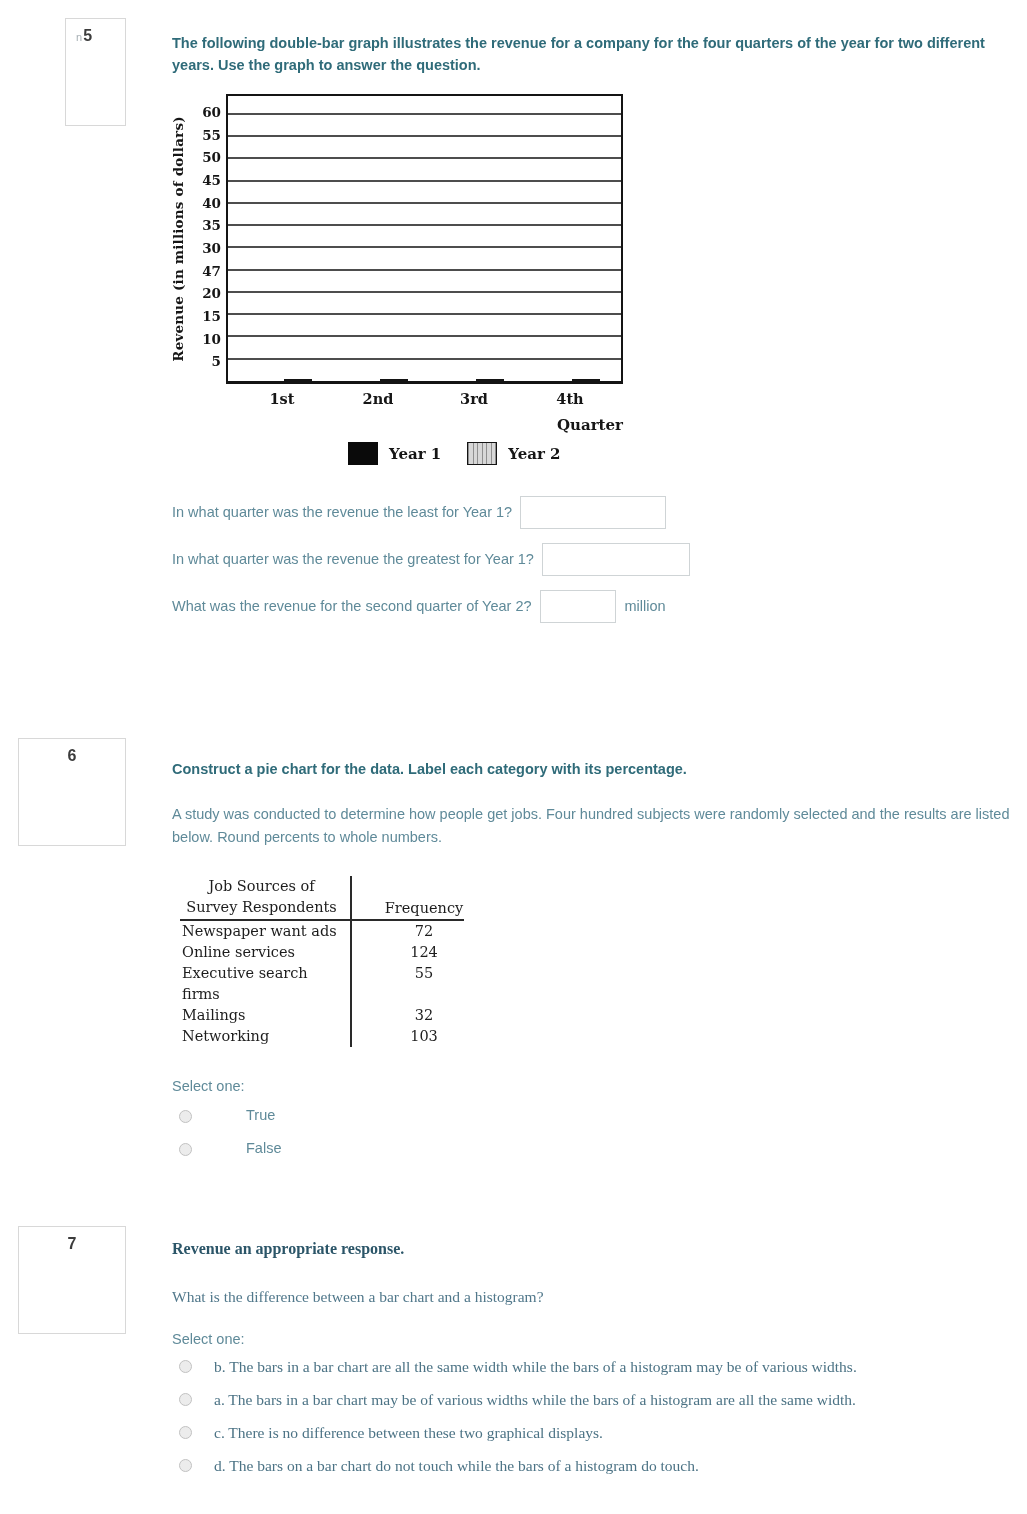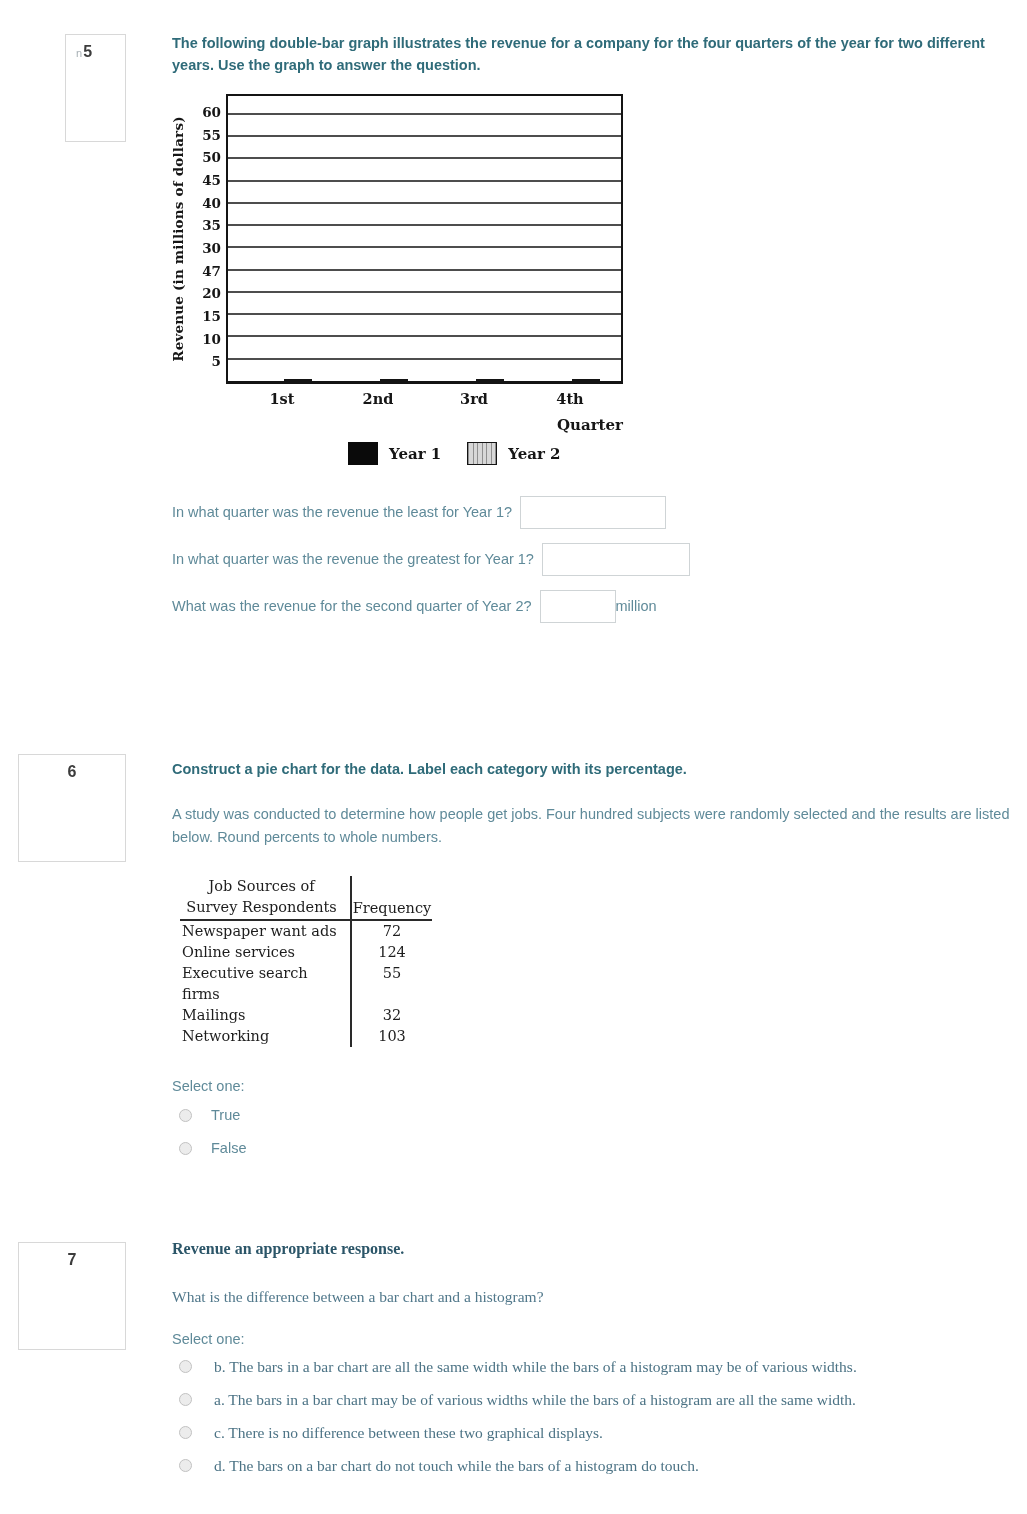--- a/index.html
+++ b/index.html
@@ -8,21 +8,21 @@
     width:1027px; height:1514px; position:relative; overflow:hidden;
     font-family:"Liberation Sans", sans-serif;
   }
   .section { position:absolute; left:0; width:1027px; }
   #sec-q5 { top:18px; }
   #sec-q6 { top:738px; }
   #sec-q7 { top:1226px; }
 
   
   .numbox {
-    position:absolute; top:16px; background:#ffffff;
+    position:absolute; top:0; background:#ffffff;
     border:1px solid #d8d8d8; height:108px;
   }
   .numbox-q5 { left:65px; width:61px; }
   .numbox-q6, .numbox-q7 { left:18px; width:108px; }
   .qnum { font-weight:bold; font-size:16px; color:#3c3c3c; }
   .numbox-q5 .qnum-wrap { padding:8px 0 0 10px; text-align:left; }
   .numbox-q6 .qnum-wrap, .numbox-q7 .qnum-wrap { padding-top:8px; text-align:center; }
   .qprefix { font-size:11px; color:#a8b0b5; margin-right:1px; }
 
   .content { margin-left:172px; width:848px; }
@@ -79,41 +79,41 @@
   .legend-label { font-size:15px; font-weight:bold; }
 
   .fillrows { margin-top:30px; }
   .fillrow { display:flex; align-items:center; margin-bottom:13px; height:34px; }
   .fillrow-label { color:#5f8a99; font-size:14.5px; margin-right:8px; }
   .answer-input {
     height:33px; border:1px solid #cfd4d6; background:#ffffff; outline:none;
     font-family:"Liberation Sans", sans-serif; font-size:14px; color:#444; padding:0 6px;
   }
   .w1 { width:146px; } .w2 { width:148px; } .w3 { width:76px; }
-  .fill-suffix { color:#5f8a99; font-size:14.5px; }
+  .fill-suffix { color:#5f8a99; font-size:14.5px; margin-left:9px; }
 
   
   #sec-q6 .content { padding-top:20px; }
   .body-text { color:#5f8a99; font-size:14.5px; line-height:23px; width:840px; margin-top:23px; }
 
   .jtable {
     display:inline-block; margin-top:27px; margin-left:8px;
     font-family:"DejaVu Serif", serif; font-size:14.5px; color:#1d1d1d; line-height:21px;
   }
-  .jt-row { display:flex; }
+  .jt-row { display:flex;gap:32px; }
   .jt-c1 { width:172px; border-right:2px solid #2a2a2a; padding-right:7px; }
   .jt-c2 { width:80px; text-align:center; }
   .jt-head { border-bottom:2px solid #2a2a2a; }
   .jt-head .jt-c1 { text-align:center; padding-bottom:1px; }
   .jt-head .jt-c2 { display:flex; align-items:flex-end; justify-content:center; }
   .jt-body .jt-c1 { padding-left:2px; }
 
   .select-label { color:#5f8a99; font-size:14.5px; margin-top:31px; }
   .radio-list { margin-top:13px; }
-  .radio-row { display:flex; align-items:center; margin-bottom:17px; }
+  .radio-row { display:flex; align-items:flex-end; margin-bottom:17px;gap:35px; }
   .radio-circle {
     width:13px; height:13px; border-radius:50%; background:#ececec;
     border:1px solid #c2c2c2; margin-left:7px; margin-right:19px; flex:0 0 auto;
   }
   .radio-label { color:#5f8a99; font-size:14.5px; }
 
   
   #sec-q7 .content { padding-top:14px; }
   .serif-prompt {
     font-family:"Liberation Serif", serif; font-weight:bold; font-size:16px; color:#2b5568;

